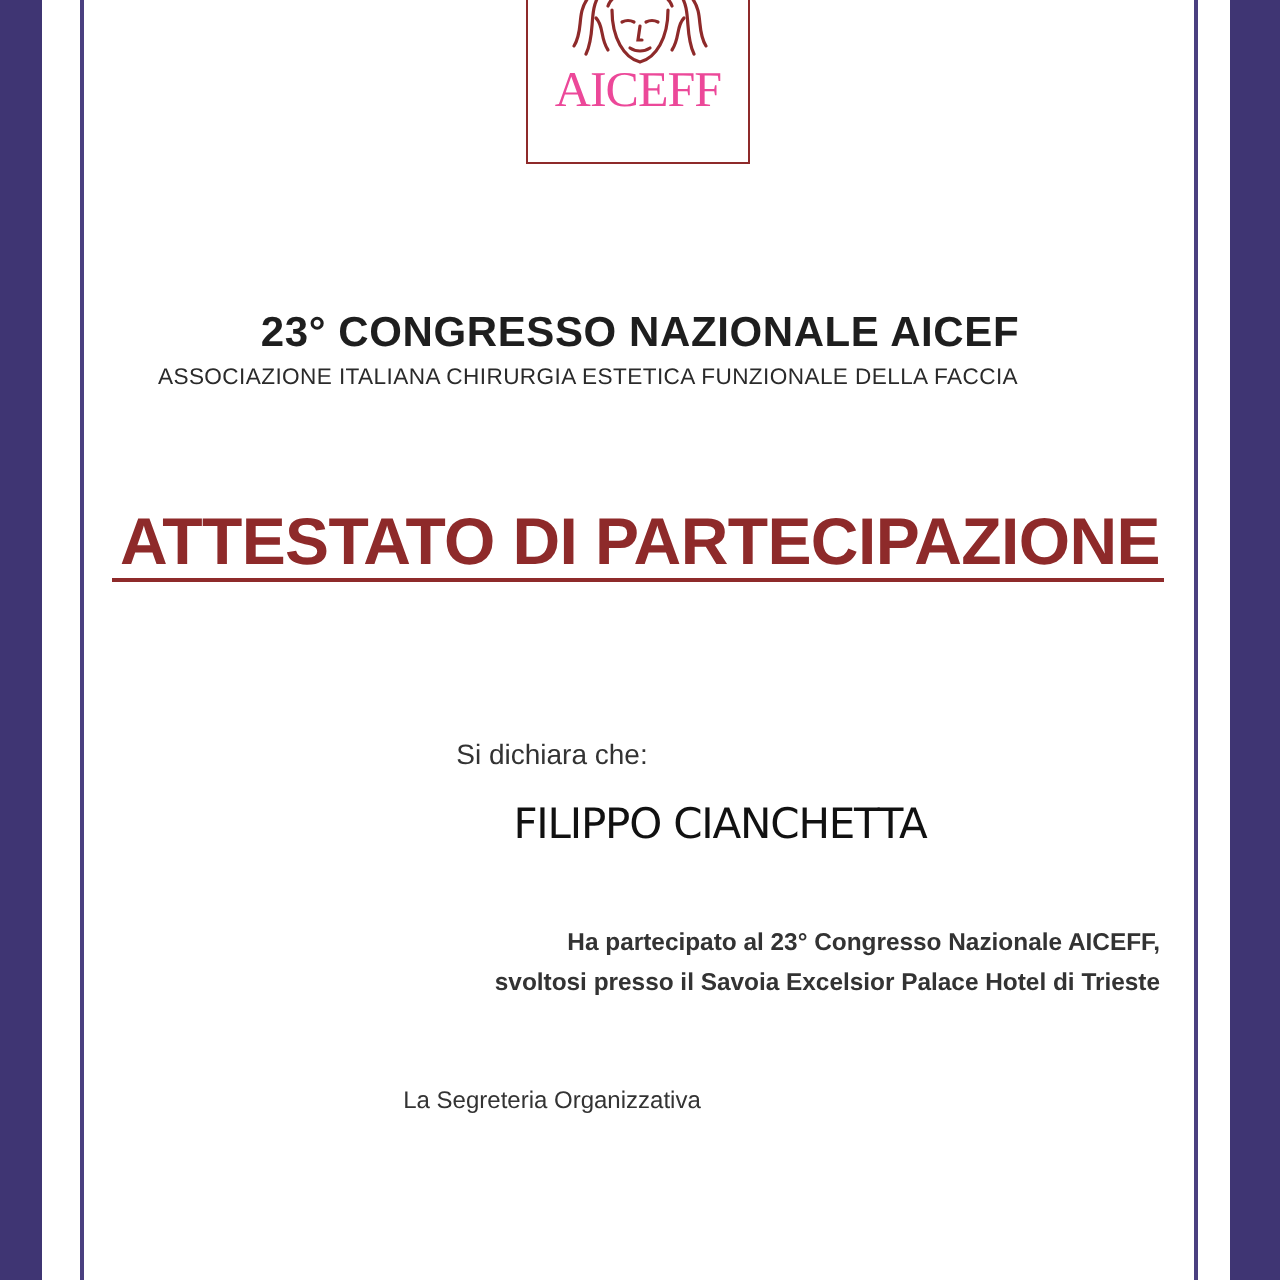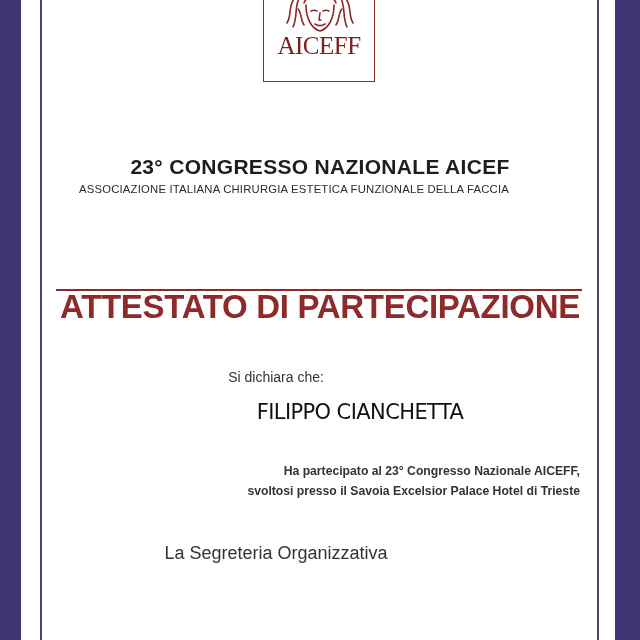--- a/index.html
+++ b/index.html
@@ -17,61 +17,61 @@
       position: absolute; left: 263px; top: -6px; width: 112px; height: 88px;
       border: 1.5px solid #8e2a2a; box-sizing: border-box; background: #fff;
       color: #8e2a2a; text-align: center;
     }
     .logo .face {
       position: absolute; left: 20px; top: 0; width: 72px; height: 38px;
     }
     .logo .brand {
       position: absolute; left: 0; right: 0; top: 38px;
       font-family: "Liberation Serif", serif; font-size: 25px; line-height: 25px;
-      letter-spacing: -0.5px; color: #7f1d1d;
+      letter-spacing: -0.5px; color: #ec4899;
     }
     .logo .subbox {
       position: absolute; left: 4px; right: 4px; top: 63px; height: 19px;
       border-top: 1.5px solid #8e2a2a;
       font-size: 7.2px; line-height: 8px; color: #8e2a2a; padding-top: 1px;
       white-space: nowrap;
     }
 
     .congress-title {
       position: absolute; left: 0; width: 640px; top: 155px; text-align: center;
       font-size: 21px; font-weight: bold; color: #1e1e1e; letter-spacing: 0.3px;
     }
     .congress-sub {
       position: absolute; left: 0; width: 588px; top: 183px; text-align: center;
       font-size: 11.3px; color: #2a2a2a; letter-spacing: 0.2px;
     }
     .cert-title {
       position: absolute; left: 0; width: 640px; top: 252px; text-align: center;
-      font-size: 33px; font-weight: bold; color: #8e2a2a; letter-spacing: -0.3px; margin-top: 36px;
+      font-size: 33px; font-weight: bold; color: #8e2a2a; letter-spacing: -0.3px;
     }
     .cert-rule {
       position: absolute; left: 56px; top: 289px; width: 526px; height: 2px; background: #8e2a2a;
     }
     .declares {
       position: absolute; left: 0; width: 552px; top: 369px; text-align: center;
       font-size: 14px; color: #333;
     }
     .name {
       position: absolute; left: 0; width: 640px; top: 400px; text-align: center;
       font-size: 21px; color: #111; font-family: "DejaVu Sans", sans-serif; font-weight: normal;
       letter-spacing: -0.6px;
       margin-left: 40px;
     }
     .body-text {
       position: absolute; left: 0; width: 580px; top: 461px; text-align: right;
       font-size: 12.2px; line-height: 20px; color: #333; font-weight: bold;
     }
     .secretariat {
       position: absolute; left: 0; width: 552px; top: 543px; text-align: center;
-      font-size: 18px; color: #333;
+      font-size: 12px; color: #333;
     }
   </style>
 </head>
 <body>
 
 <div class="band-left"></div>
 <div class="line-left"></div>
 <div class="line-right"></div>
 <div class="band-right"></div>
 

